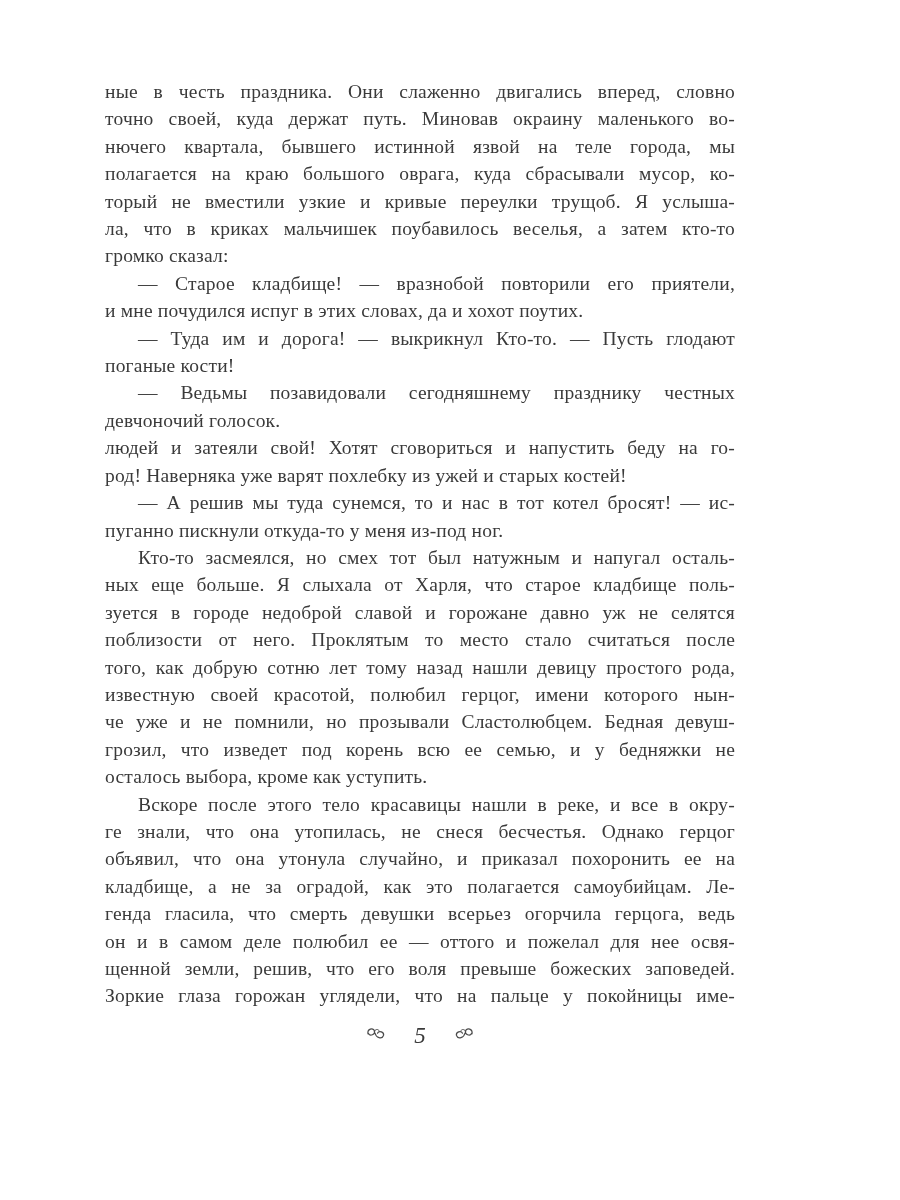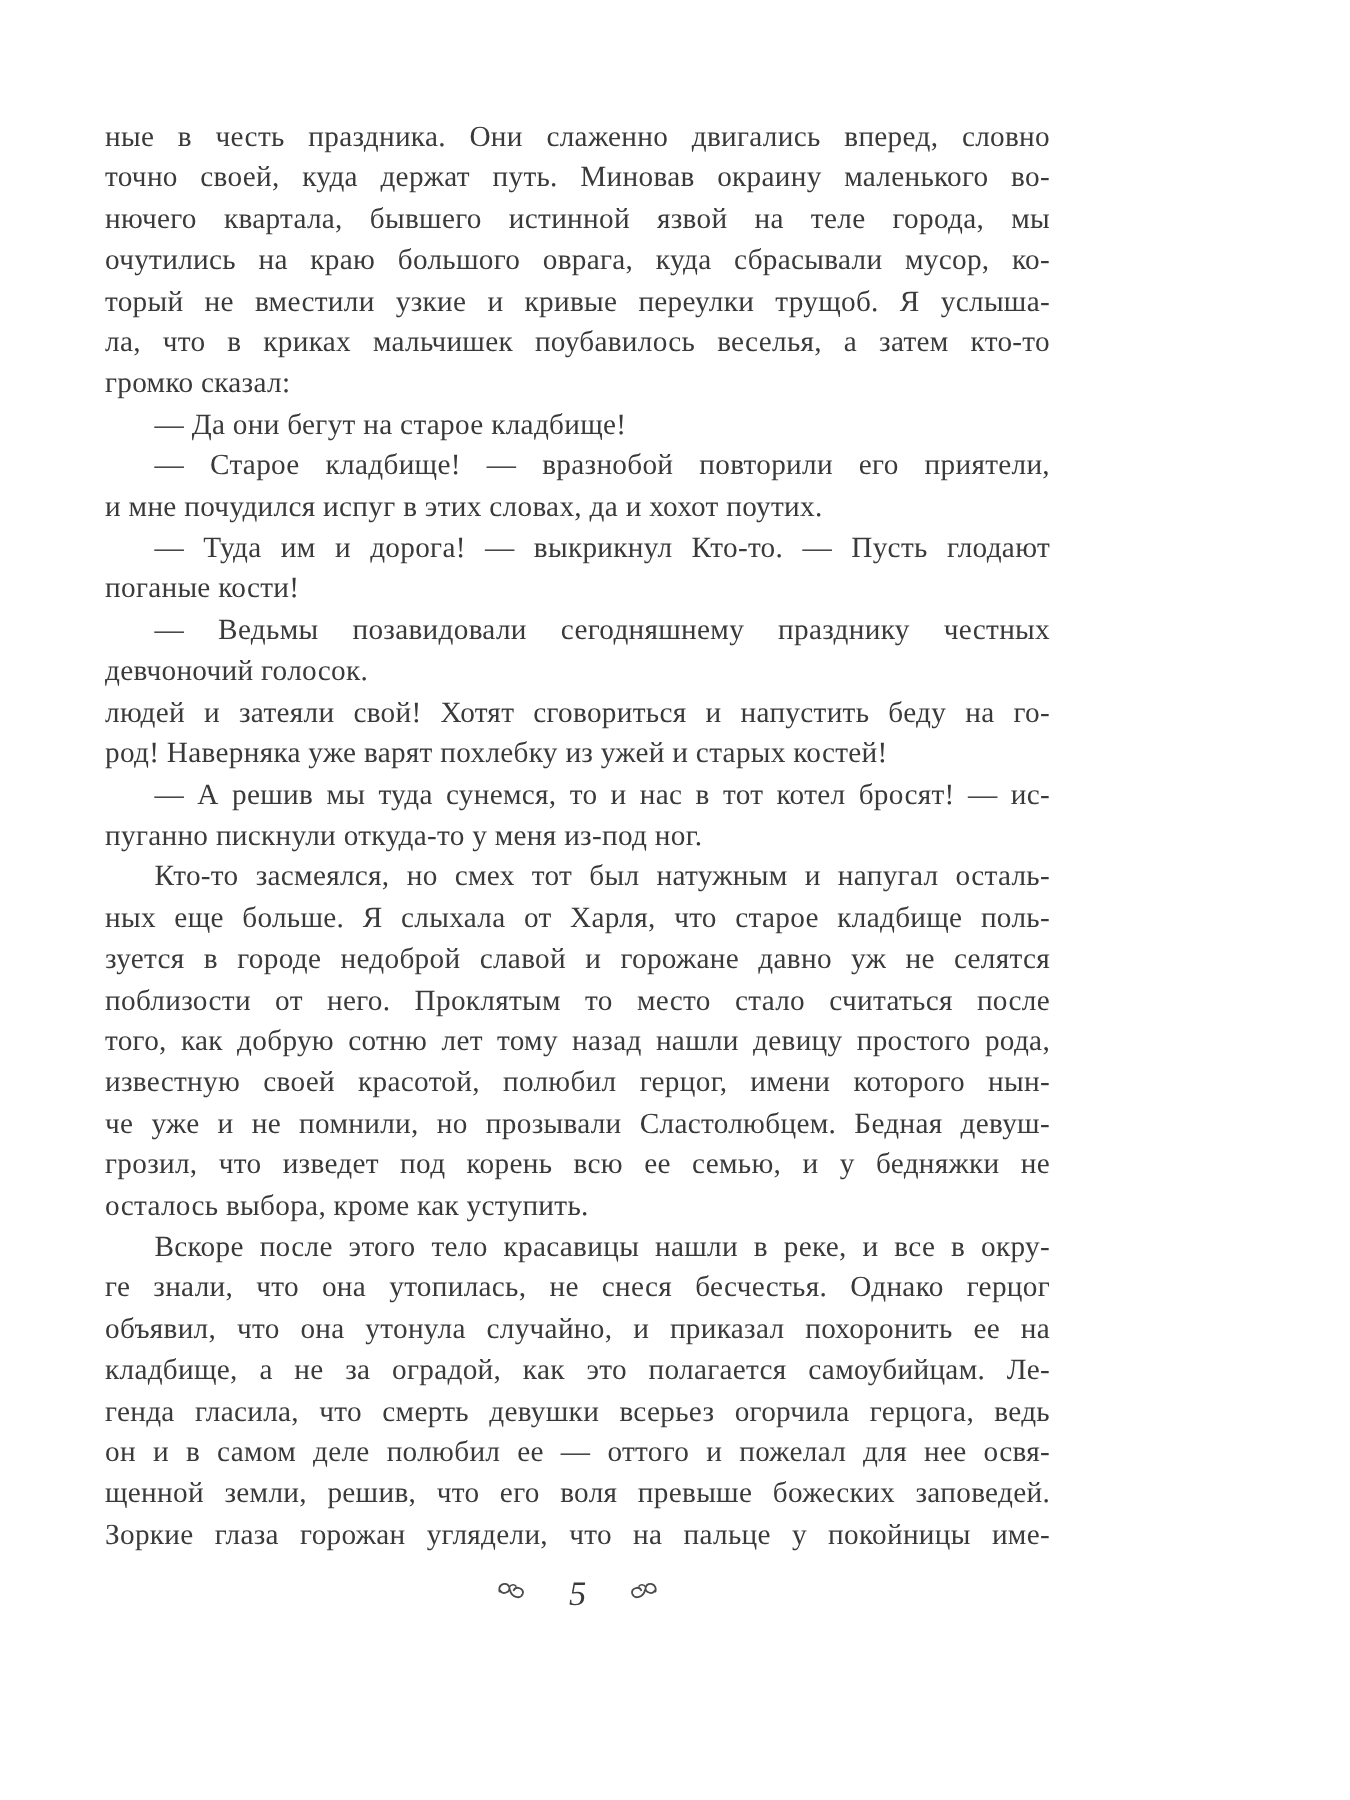--- a/index.html
+++ b/index.html
@@ -8,21 +8,21 @@
     width: 900px;
     height: 1200px;
     background: #ffffff;
     font-family: "Liberation Serif", "DejaVu Serif", serif;
     color: #3a3a3a;
     overflow: hidden;
   }
   #page {
     width: 900px;
     height: 1200px;
-    padding: 78px 135px 0 70px;
+    padding: 78px 135px 0 105px;
     background: #ffffff;
   }
   #text-block {
     width: 630px;
   }
   .line {
     font-size: 19.5px;
     line-height: 27.4px;
     text-align: justify;
     text-align-last: justify;
@@ -54,25 +54,24 @@
   .ornament.flip { transform: scaleX(-1); }
 </style>
 </head>
 <body>
 
 <div id="page">
   <div id="text-block">
       <div class="line">ные в честь праздника. Они слаженно двигались вперед, словно</div>
       <div class="line">точно своей, куда держат путь. Миновав окраину маленького во-</div>
       <div class="line">нючего квартала, бывшего истинной язвой на теле города, мы</div>
-      <div class="line">очутились на краю большого оврага, куда сбрасывали мусор, ко-</div>
+      <div class="line">полагается на краю большого оврага, куда сбрасывали мусор, ко-</div>
       <div class="line">торый не вместили узкие и кривые переулки трущоб. Я услыша-</div>
       <div class="line">ла, что в криках мальчишек поубавилось веселья, а затем кто-то</div>
       <div class="line last">громко сказал:</div>
-      <div class="line indent last">— Да они бегут на старое кладбище!</div>
       <div class="line indent">— Старое кладбище! — вразнобой повторили его приятели,</div>
       <div class="line last">и мне почудился испуг в этих словах, да и хохот поутих.</div>
       <div class="line indent">— Туда им и дорога! — выкрикнул Кто-то. — Пусть глодают</div>
       <div class="line last">поганые кости!</div>
       <div class="line indent">— Ведьмы позавидовали сегодняшнему празднику честных</div>
       <div class="line last">девчоночий голосок.</div>
       <div class="line">людей и затеяли свой! Хотят сговориться и напустить беду на го-</div>
       <div class="line last">род! Наверняка уже варят похлебку из ужей и старых костей!</div>
       <div class="line indent">— А решив мы туда сунемся, то и нас в тот котел бросят! — ис-</div>
       <div class="line last">пуганно пискнули откуда-то у меня из-под ног.</div>

